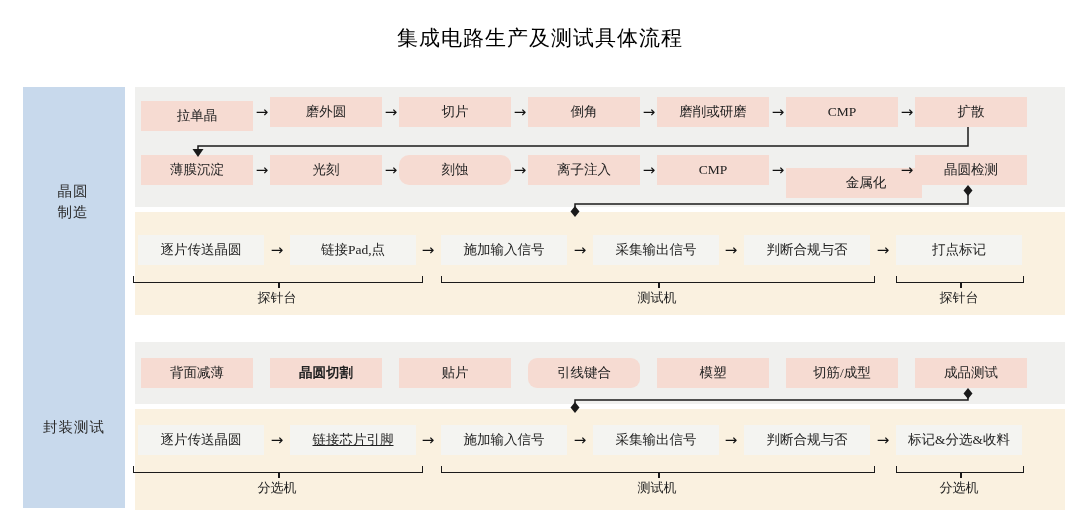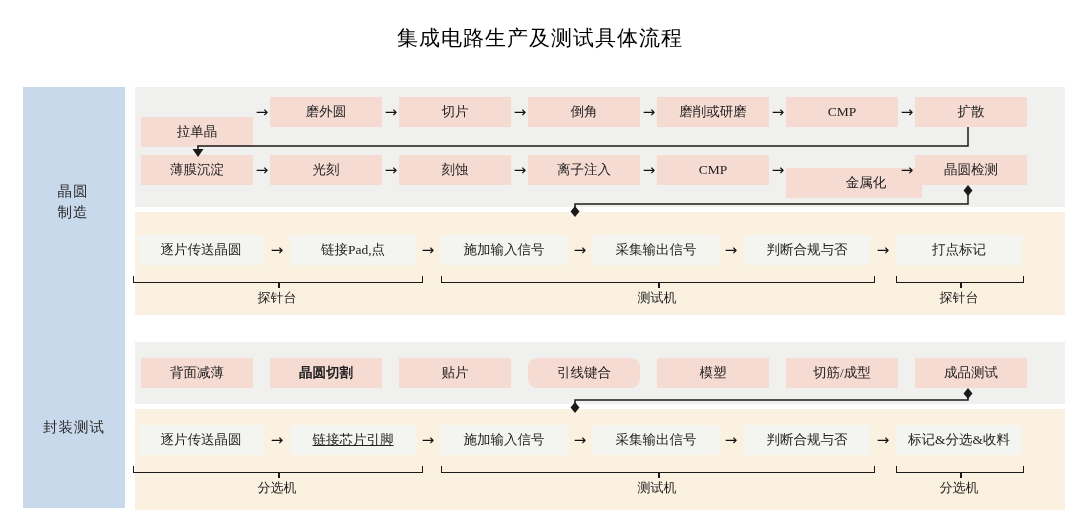--- a/index.html
+++ b/index.html
@@ -58,37 +58,37 @@
 <div class="seclabel" style="left:23px;top:417px;width:102px;">
   <span>封装测试</span>
 </div>
 
 <div class="panel gray" style="left:135px;top:87px;width:930px;height:120px;"></div>
 <div class="panel cream" style="left:135px;top:212px;width:930px;height:103px;"></div>
 
 <div class="panel gray" style="left:135px;top:342px;width:930px;height:62px;"></div>
 <div class="panel cream" style="left:135px;top:409px;width:930px;height:101px;"></div>
 
-<div class="pbox" style="left:141px;top:101px;margin-top:16px;">拉单晶</div>
+<div class="pbox" style="left:141px;top:101px;">拉单晶</div>
 <div class="pbox" style="left:270px;top:97px;">磨外圆</div>
 <div class="pbox" style="left:399px;top:97px;">切片</div>
 <div class="pbox" style="left:528px;top:97px;">倒角</div>
 <div class="pbox" style="left:657px;top:97px;">磨削或研磨</div>
 <div class="pbox" style="left:786px;top:97px;">CMP</div>
 <div class="pbox" style="left:915px;top:97px;">扩散</div>
 <span class="arrow" style="left:262px;top:97px;">→</span>
 <span class="arrow" style="left:391px;top:97px;">→</span>
 <span class="arrow" style="left:520px;top:97px;">→</span>
 <span class="arrow" style="left:649px;top:97px;">→</span>
 <span class="arrow" style="left:778px;top:97px;">→</span>
 <span class="arrow" style="left:907px;top:97px;">→</span>
 
 <div class="pbox" style="left:141px;top:155px;">薄膜沉淀</div>
 <div class="pbox" style="left:270px;top:155px;">光刻</div>
-<div class="pbox" style="left:399px;top:155px;">刻蚀</div>
+<div class="pbox" style="left:399px;top:155px;border-radius:10px;">刻蚀</div>
 <div class="pbox" style="left:528px;top:155px;">离子注入</div>
 <div class="pbox" style="left:657px;top:155px;">CMP</div>
 <div class="pbox" style="left:786px;top:168px;padding-left:24px;">金属化</div>
 <div class="pbox" style="left:915px;top:155px;">晶圆检测</div>
 <span class="arrow" style="left:262px;top:155px;">→</span>
 <span class="arrow" style="left:391px;top:155px;">→</span>
 <span class="arrow" style="left:520px;top:155px;">→</span>
 <span class="arrow" style="left:649px;top:155px;">→</span>
 <span class="arrow" style="left:778px;top:155px;">→</span>
 <span class="arrow" style="left:907px;top:155px;">→</span>

